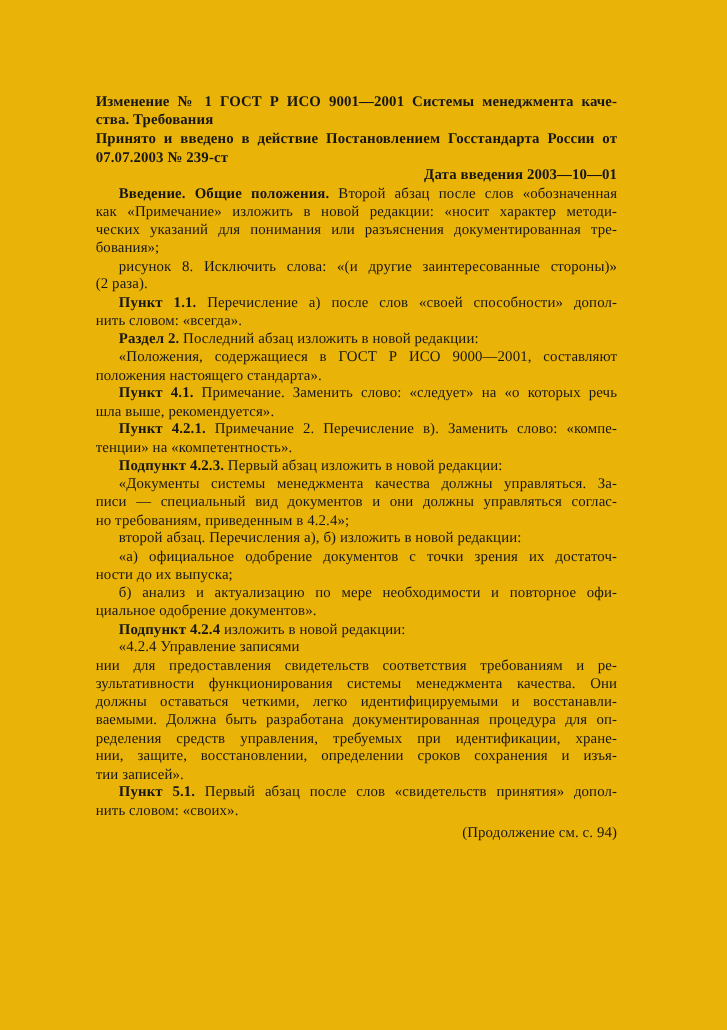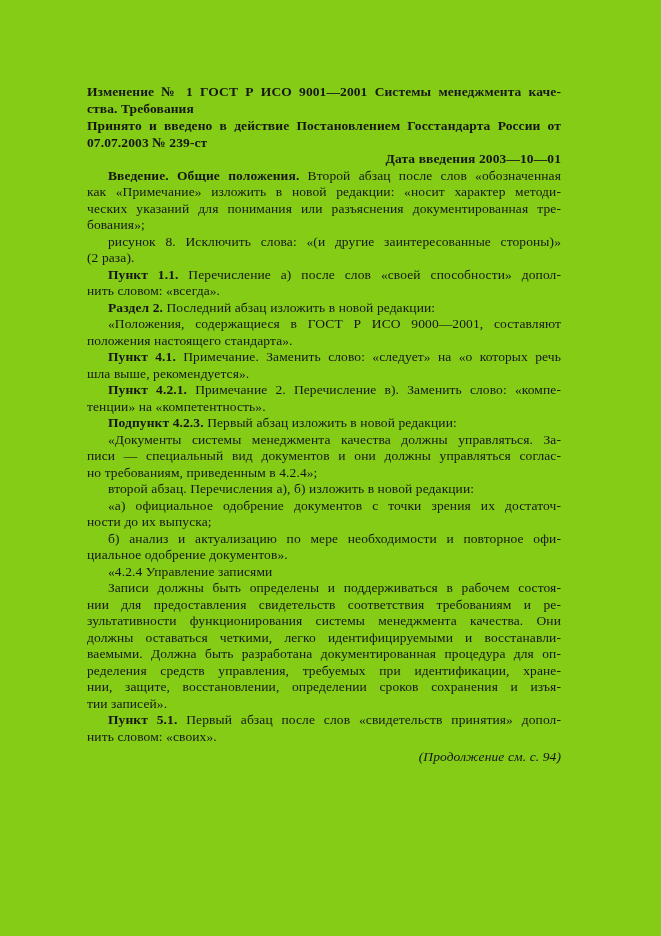--- a/index.html
+++ b/index.html
@@ -8,39 +8,39 @@
     height: 936px;
     background: #ffffff;
     position: relative;
     overflow: hidden;
     font-family: "Liberation Serif", "DejaVu Serif", serif;
     color: #161616;
   }
   .page {
     position: absolute;
     inset: 0;
-    background: #84cc16;
+    background: #eab308;
     padding-left: 38px;
   }
   .text-column {
     position: absolute;
     left: 87px;
     top: 84px;
     width: 474px;
     font-size: 13.5px;
     line-height: 16.5px;
     letter-spacing: 0.1px;
   }
   .block { margin: 0; }
   .line { min-height: 16.5px; }
   .just  { text-align: justify; text-align-last: justify; }
   .left  { text-align: center;    text-align-last: left; }
   .right { text-align: right;   text-align-last: right; }
   .indent { text-indent: 21px; }
-  .italic { font-style: italic; }
+  .italic { }
   .b { font-weight: bold; }
 </style>
 </head>
 <body>
 
 <div class="page">
   <div class="text-column">
       <div class="block">
         <div class="line just"><span class="b">Изменение № 1 ГОСТ Р ИСО 9001—2001 Системы менеджмента каче-</span></div>
         <div class="line left"><span class="b">ства. Требования</span></div>
@@ -94,24 +94,26 @@
       </div>
       <div class="block">
         <div class="line just indent"><span>«а) официальное одобрение документов с точки зрения их достаточ-</span></div>
         <div class="line left"><span>ности до их выпуска;</span></div>
       </div>
       <div class="block">
         <div class="line just indent"><span>б) анализ и актуализацию по мере необходимости и повторное офи-</span></div>
         <div class="line left"><span>циальное одобрение документов».</span></div>
       </div>
       <div class="block">
+        <div class="line left indent"><span class="b">Подпункт 4.2.4</span><span> изложить в новой редакции:</span></div>
+      </div>
+      <div class="block">
         <div class="line left indent"><span>«4.2.4 Управление записями</span></div>
       </div>
       <div class="block">
-        <div class="line just indent"><span>Записи должны быть определены и поддерживаться в рабочем состоя-</span></div>
         <div class="line just"><span>нии для предоставления свидетельств соответствия требованиям и ре-</span></div>
         <div class="line just"><span>зультативности функционирования системы менеджмента качества. Они</span></div>
         <div class="line just"><span>должны оставаться четкими, легко идентифицируемыми и восстанавли-</span></div>
         <div class="line just"><span>ваемыми. Должна быть разработана документированная процедура для оп-</span></div>
         <div class="line just"><span>ределения средств управления, требуемых при идентификации, хране-</span></div>
         <div class="line just"><span>нии, защите, восстановлении, определении сроков сохранения и изъя-</span></div>
         <div class="line left"><span>тии записей».</span></div>
       </div>
       <div class="block">
         <div class="line just indent"><span class="b">Пункт 5.1.</span><span> Первый абзац после слов «свидетельств принятия» допол-</span></div>

